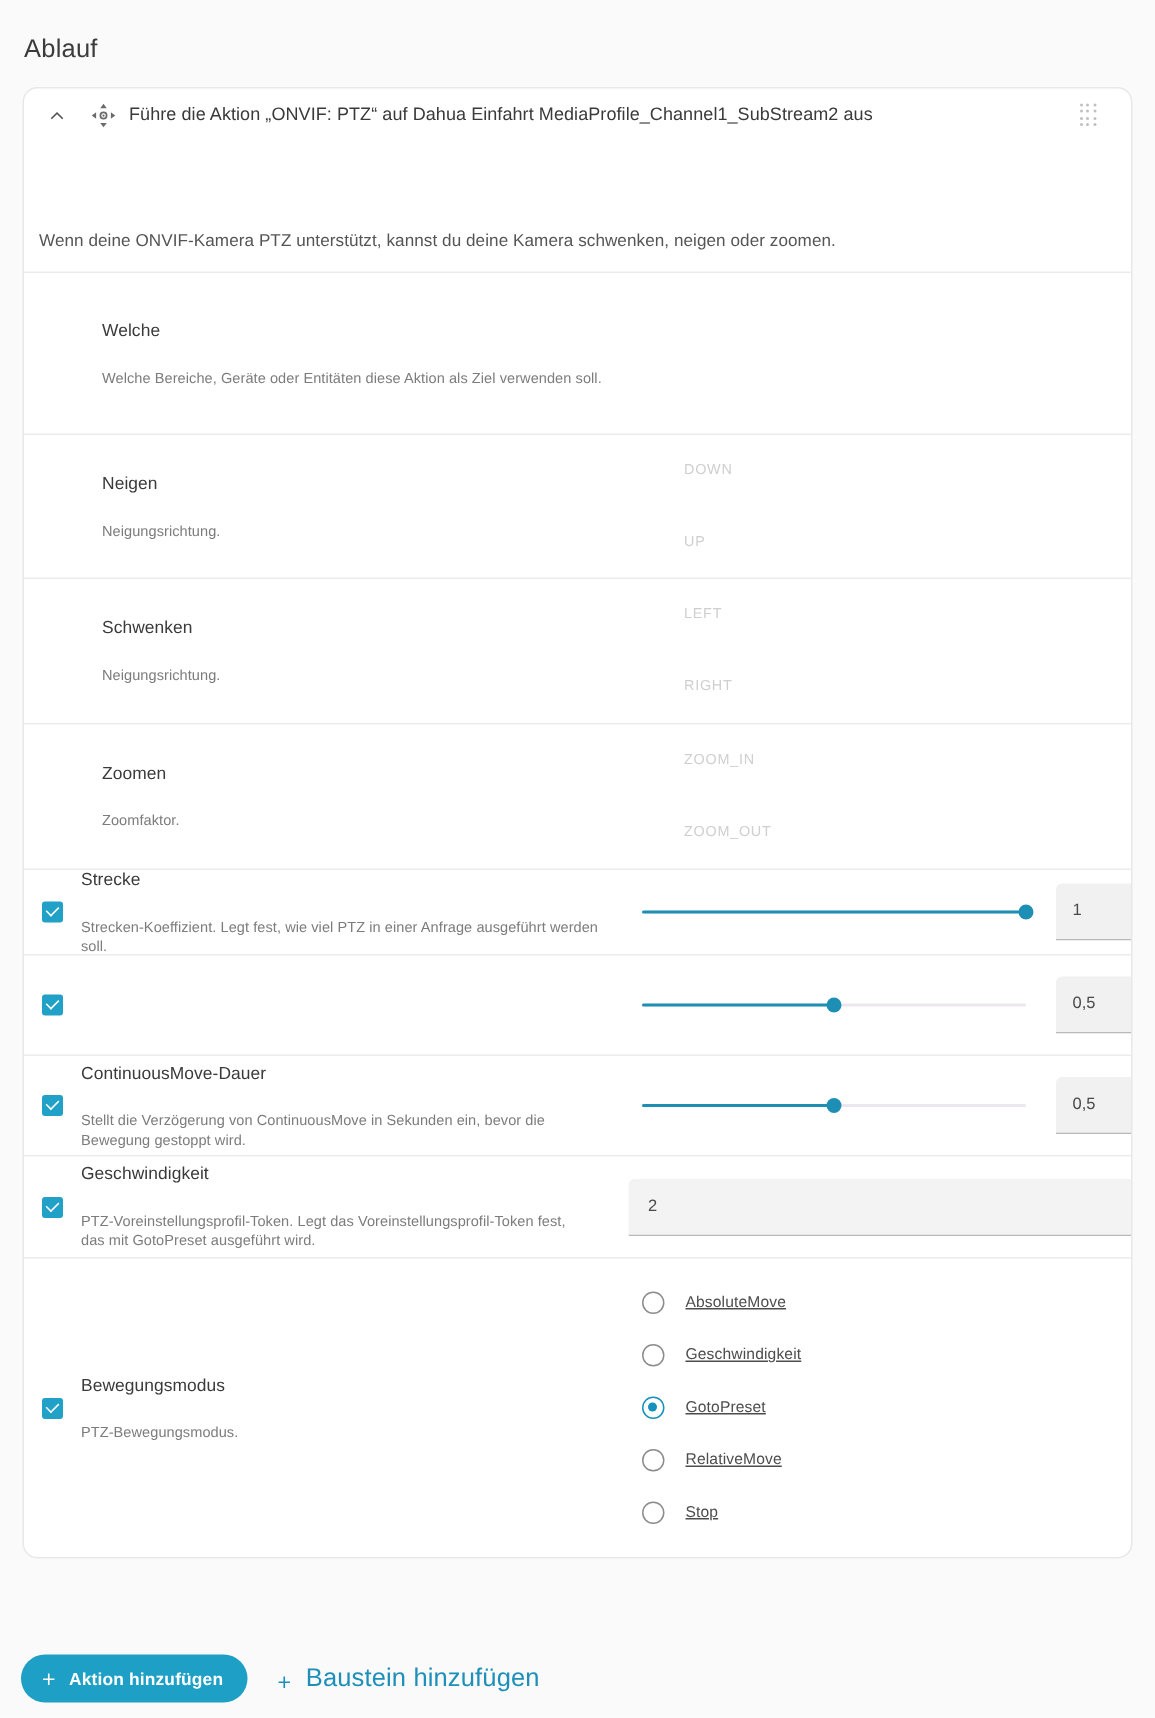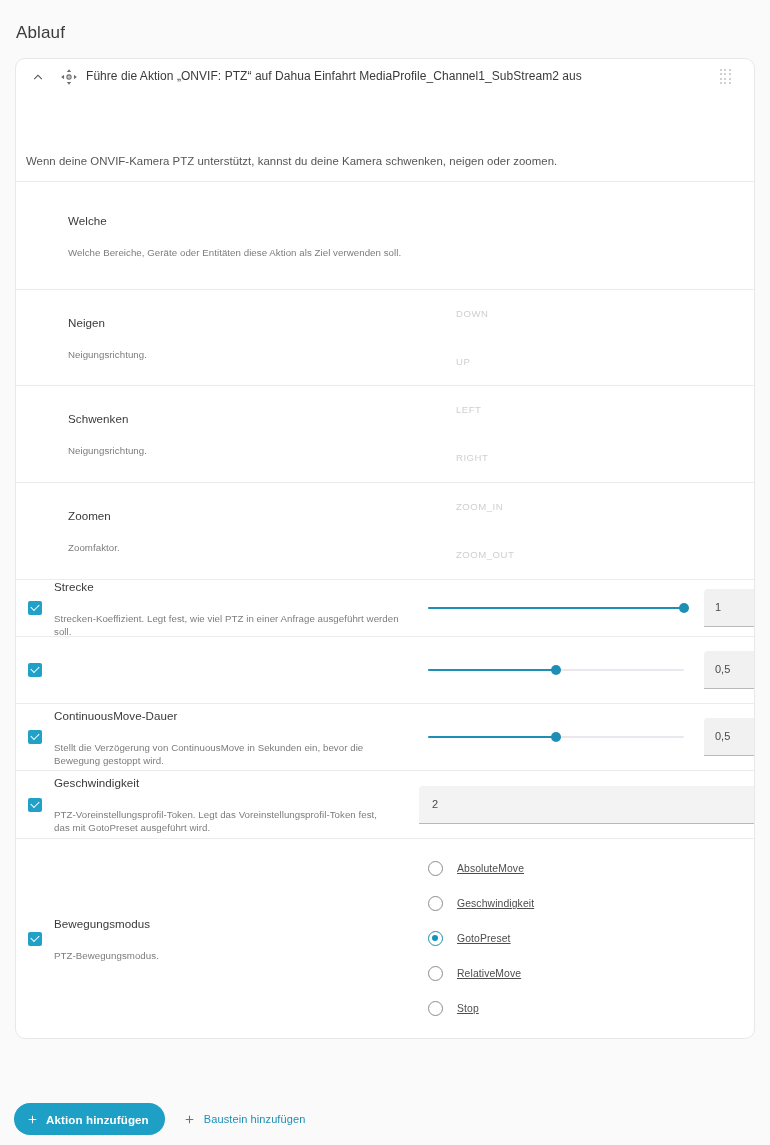--- a/index.html
+++ b/index.html
@@ -287,21 +287,21 @@
     gap: 7px;
     cursor: pointer;
     letter-spacing: .1px;
   }
   .btn-text {
     margin-left: 18px;
     background: none;
     border: none;
     color: #1d8fb8;
     font-family: "Liberation Sans", sans-serif;
-    font-size: 11px;
+    font-size: 17px;
     display: flex;
     align-items: center;
     gap: 8px;
     cursor: pointer;
     padding: 0;
     letter-spacing: .1px;
   }
   .plus { width: 13px; height: 13px; flex: none; }
 </style>
 </head>

